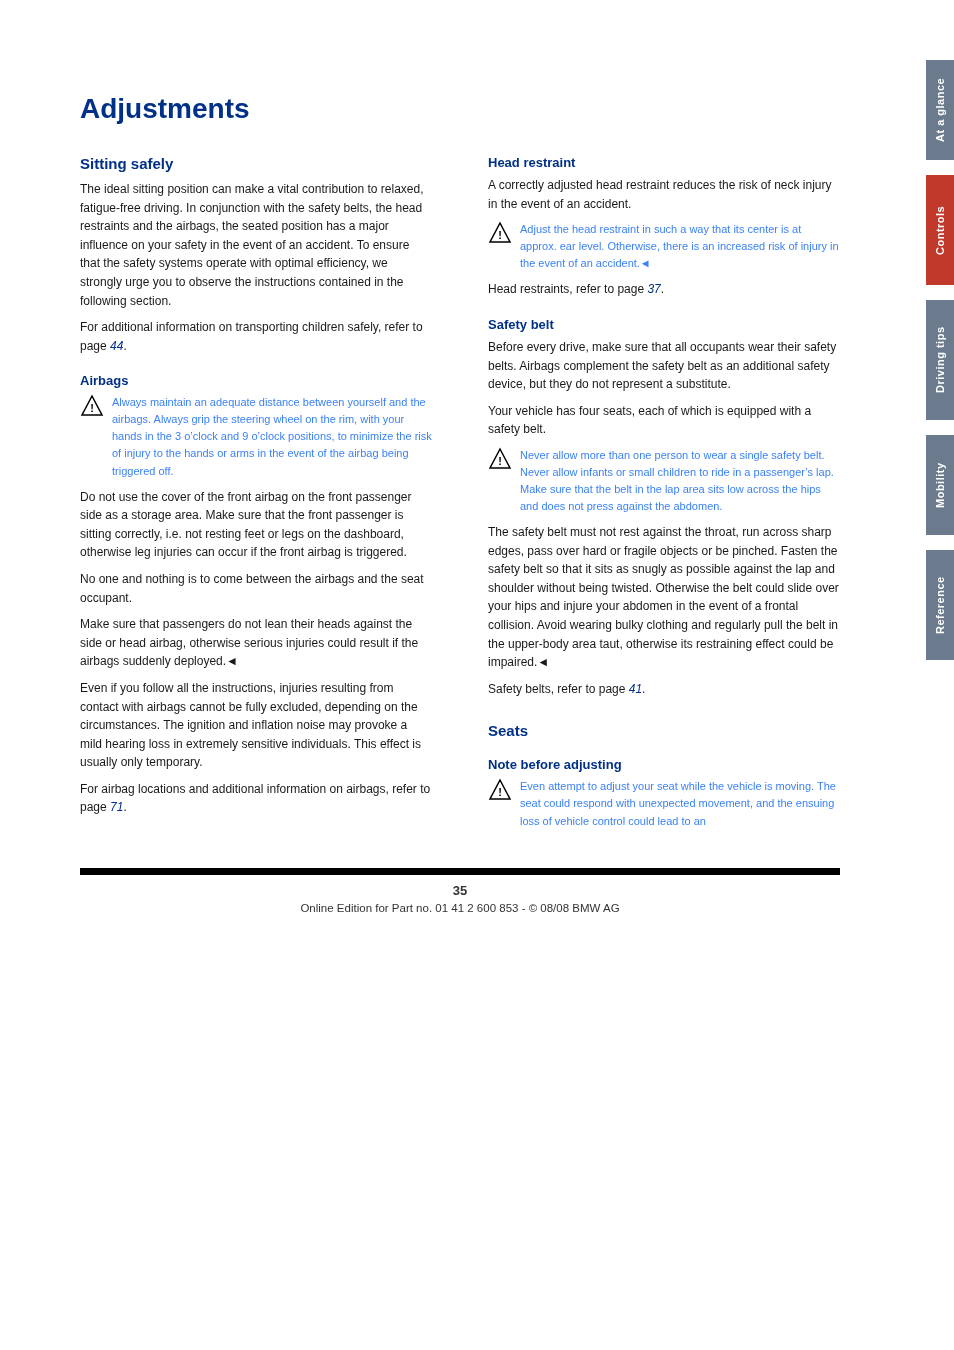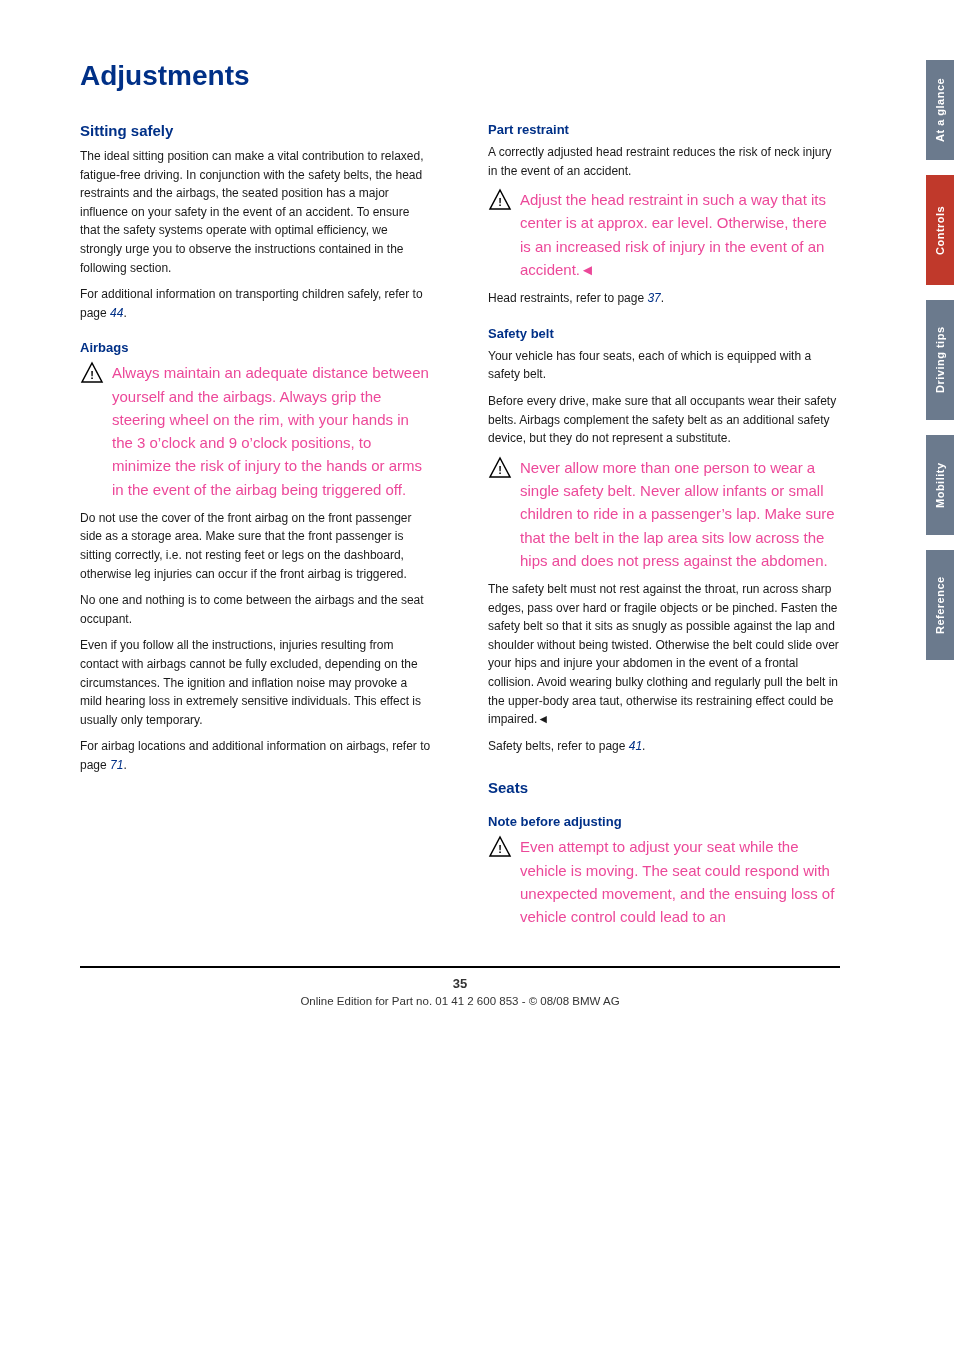--- a/index.html
+++ b/index.html
@@ -16,20 +16,21 @@
     .page-container {
       display: flex;
       width: 954px;
       min-height: 1350px;
     }
 
     .main-content {
       flex: 1;
       padding: 60px 30px 40px 80px;
       max-width: 870px;
+      margin-top: 33px;
     }
 
     .sidebar {
       width: 84px;
       display: flex;
       flex-direction: column;
       position: relative;
       background: #fff;
     }
 
@@ -134,39 +135,39 @@
 
     
     .warning-box {
       display: flex;
       align-items: flex-start;
       gap: 8px;
       margin-bottom: 8px;
     }
 
     .warning-text {
-      font-size: 15px;
+      font-size: 11px;
       line-height: 1.55;
-      color: #ec4899;
+      color: #3b82f6;
       flex: 1;
     }
 
     
     .triangle-icon {
       width: 24px;
       height: 24px;
     }
 
     
     .page-footer {
       text-align: center;
       margin-top: 30px;
       font-size: 11.5px;
       color: #333;
-      border-top: 2px solid #000000;
+      border-top: 7px solid #000000;
       padding-top: 8px;
     }
 
     .page-number {
       font-size: 13px;
       font-weight: bold;
       display: block;
       margin-bottom: 4px;
     }
 
@@ -202,49 +203,50 @@
         <div class="warning-box">
           <svg class="triangle-icon" viewBox="0 0 24 24" xmlns="http://www.w3.org/2000/svg">
             <polygon points="12,2 22,21 2,21" fill="none" stroke="#000" stroke-width="1.5"></polygon>
             <text x="12" y="18" text-anchor="middle" font-size="11" font-weight="bold" fill="#000">!</text>
           </svg>
           <p class="warning-text">Always maintain an adequate distance between yourself and the airbags. Always grip the steering wheel on the rim, with your hands in the 3 o’clock and 9 o’clock positions, to minimize the risk of injury to the hands or arms in the event of the airbag being triggered off.</p>
         </div>
 
         <p class="body-text">Do not use the cover of the front airbag on the front passenger side as a storage area. Make sure that the front passenger is sitting correctly, i.e. not resting feet or legs on the dashboard, otherwise leg injuries can occur if the front airbag is triggered.</p>
         <p class="body-text">No one and nothing is to come between the airbags and the seat occupant.</p>
+        <p class="body-text">Make sure that passengers do not lean their heads against the side or head airbag, otherwise serious injuries could result if the airbags suddenly deployed.◄</p>
         <p class="body-text">Even if you follow all the instructions, injuries resulting from contact with airbags cannot be fully excluded, depending on the circumstances. The ignition and inflation noise may provoke a mild hearing loss in extremely sensitive individuals. This effect is usually only temporary.</p>
         <p class="body-text">
           For airbag locations and additional information on airbags, refer to page <span class="blue">71</span>.
         </p>
 
       </div>
 
       <div class="col-right">
 
-        <h3 class="subsection-heading" style="margin-top:0;">Part restraint</h3>
+        <h3 class="subsection-heading" style="margin-top:0;">Head restraint</h3>
 
         <p class="body-text">A correctly adjusted head restraint reduces the risk of neck injury in the event of an accident.</p>
 
         <div class="warning-box">
           <svg class="triangle-icon" viewBox="0 0 24 24" xmlns="http://www.w3.org/2000/svg">
             <polygon points="12,2 22,21 2,21" fill="none" stroke="#000" stroke-width="1.5"></polygon>
             <text x="12" y="18" text-anchor="middle" font-size="11" font-weight="bold" fill="#000">!</text>
           </svg>
           <p class="warning-text">Adjust the head restraint in such a way that its center is at approx. ear level. Otherwise, there is an increased risk of injury in the event of an accident.◄</p>
         </div>
 
         <p class="body-text">
           Head restraints, refer to page <span class="blue">37</span>.
         </p>
 
         <h3 class="subsection-heading">Safety belt</h3>
 
+        <p class="body-text">Before every drive, make sure that all occupants wear their safety belts. Airbags complement the safety belt as an additional safety device, but they do not represent a substitute.</p>
         <p class="body-text">Your vehicle has four seats, each of which is equipped with a safety belt.</p>
-        <p class="body-text">Before every drive, make sure that all occupants wear their safety belts. Airbags complement the safety belt as an additional safety device, but they do not represent a substitute.</p>
 
         <div class="warning-box">
           <svg class="triangle-icon" viewBox="0 0 24 24" xmlns="http://www.w3.org/2000/svg">
             <polygon points="12,2 22,21 2,21" fill="none" stroke="#000" stroke-width="1.5"></polygon>
             <text x="12" y="18" text-anchor="middle" font-size="11" font-weight="bold" fill="#000">!</text>
           </svg>
           <p class="warning-text">Never allow more than one person to wear a single safety belt. Never allow infants or small children to ride in a passenger’s lap. Make sure that the belt in the lap area sits low across the hips and does not press against the abdomen.</p>
         </div>
 
         <p class="body-text">The safety belt must not rest against the throat, run across sharp edges, pass over hard or fragile objects or be pinched. Fasten the safety belt so that it sits as snugly as possible against the lap and shoulder without being twisted. Otherwise the belt could slide over your hips and injure your abdomen in the event of a frontal collision. Avoid wearing bulky clothing and regularly pull the belt in the upper-body area taut, otherwise its restraining effect could be impaired.◄</p>

